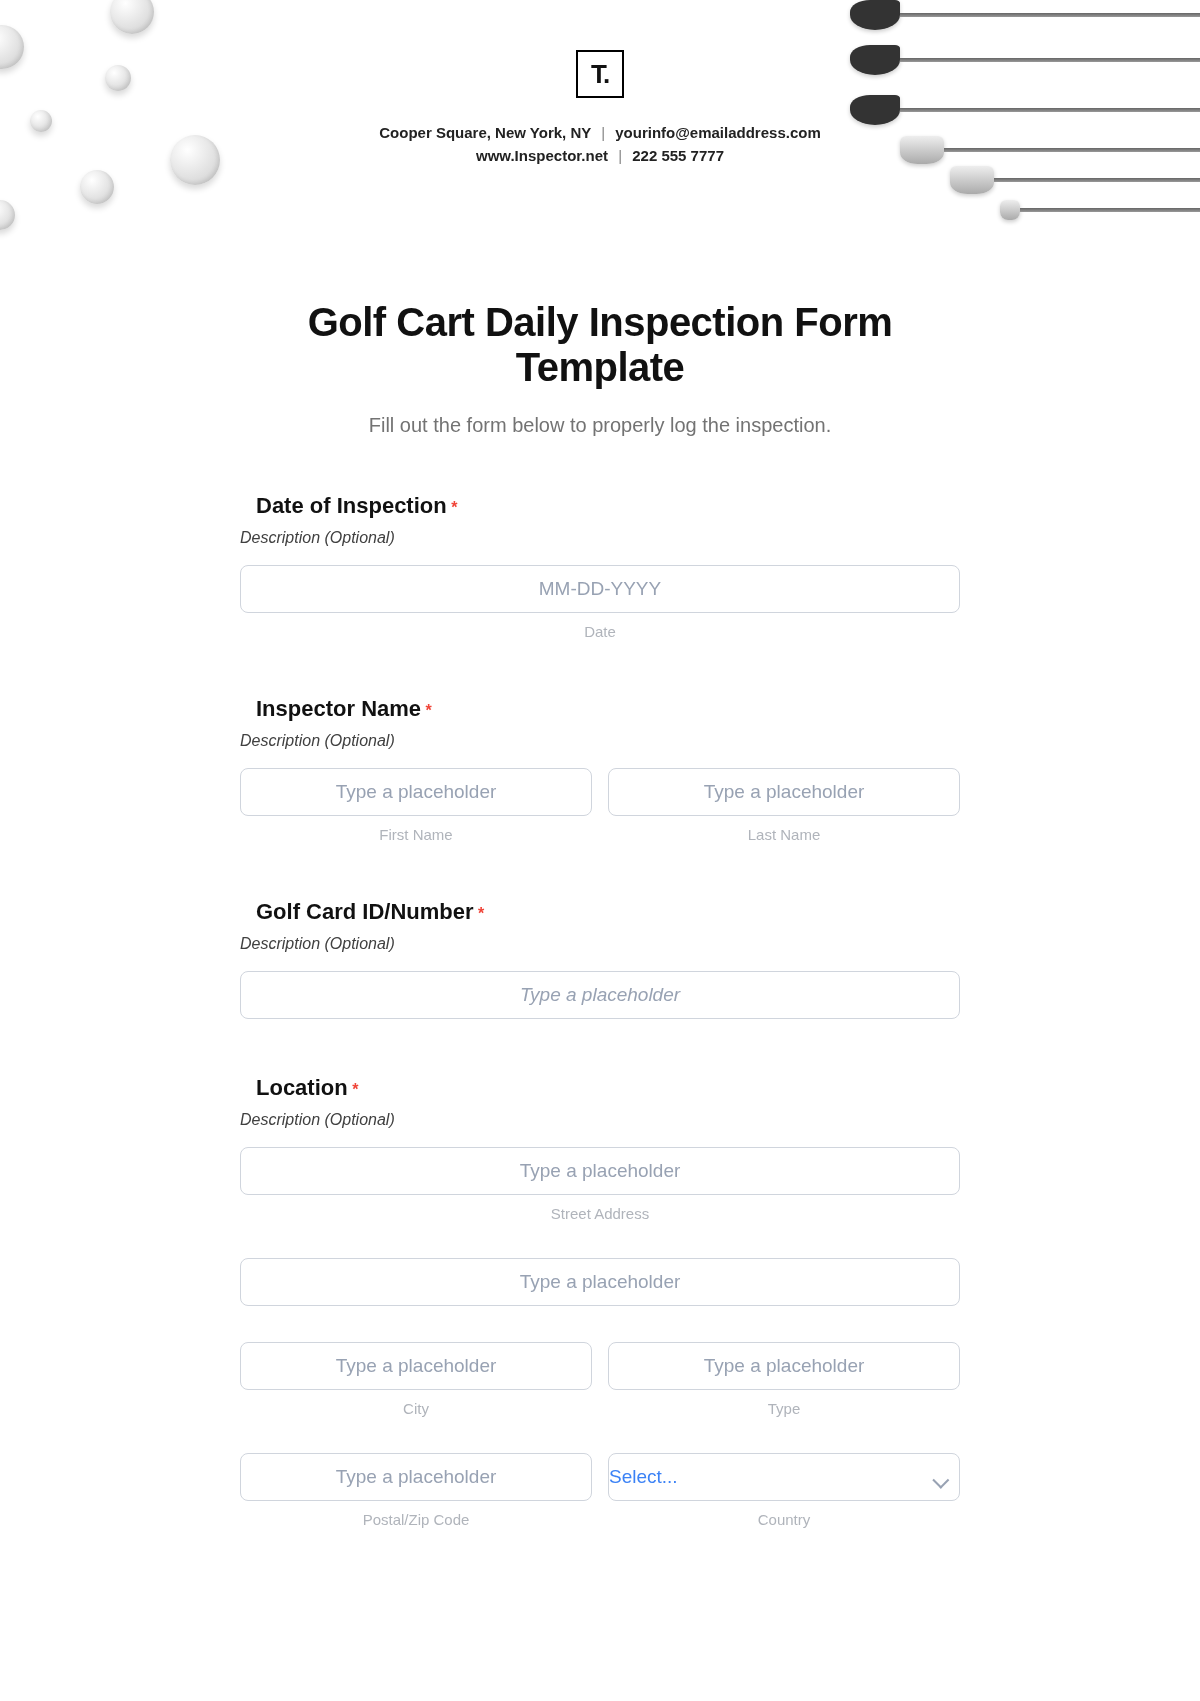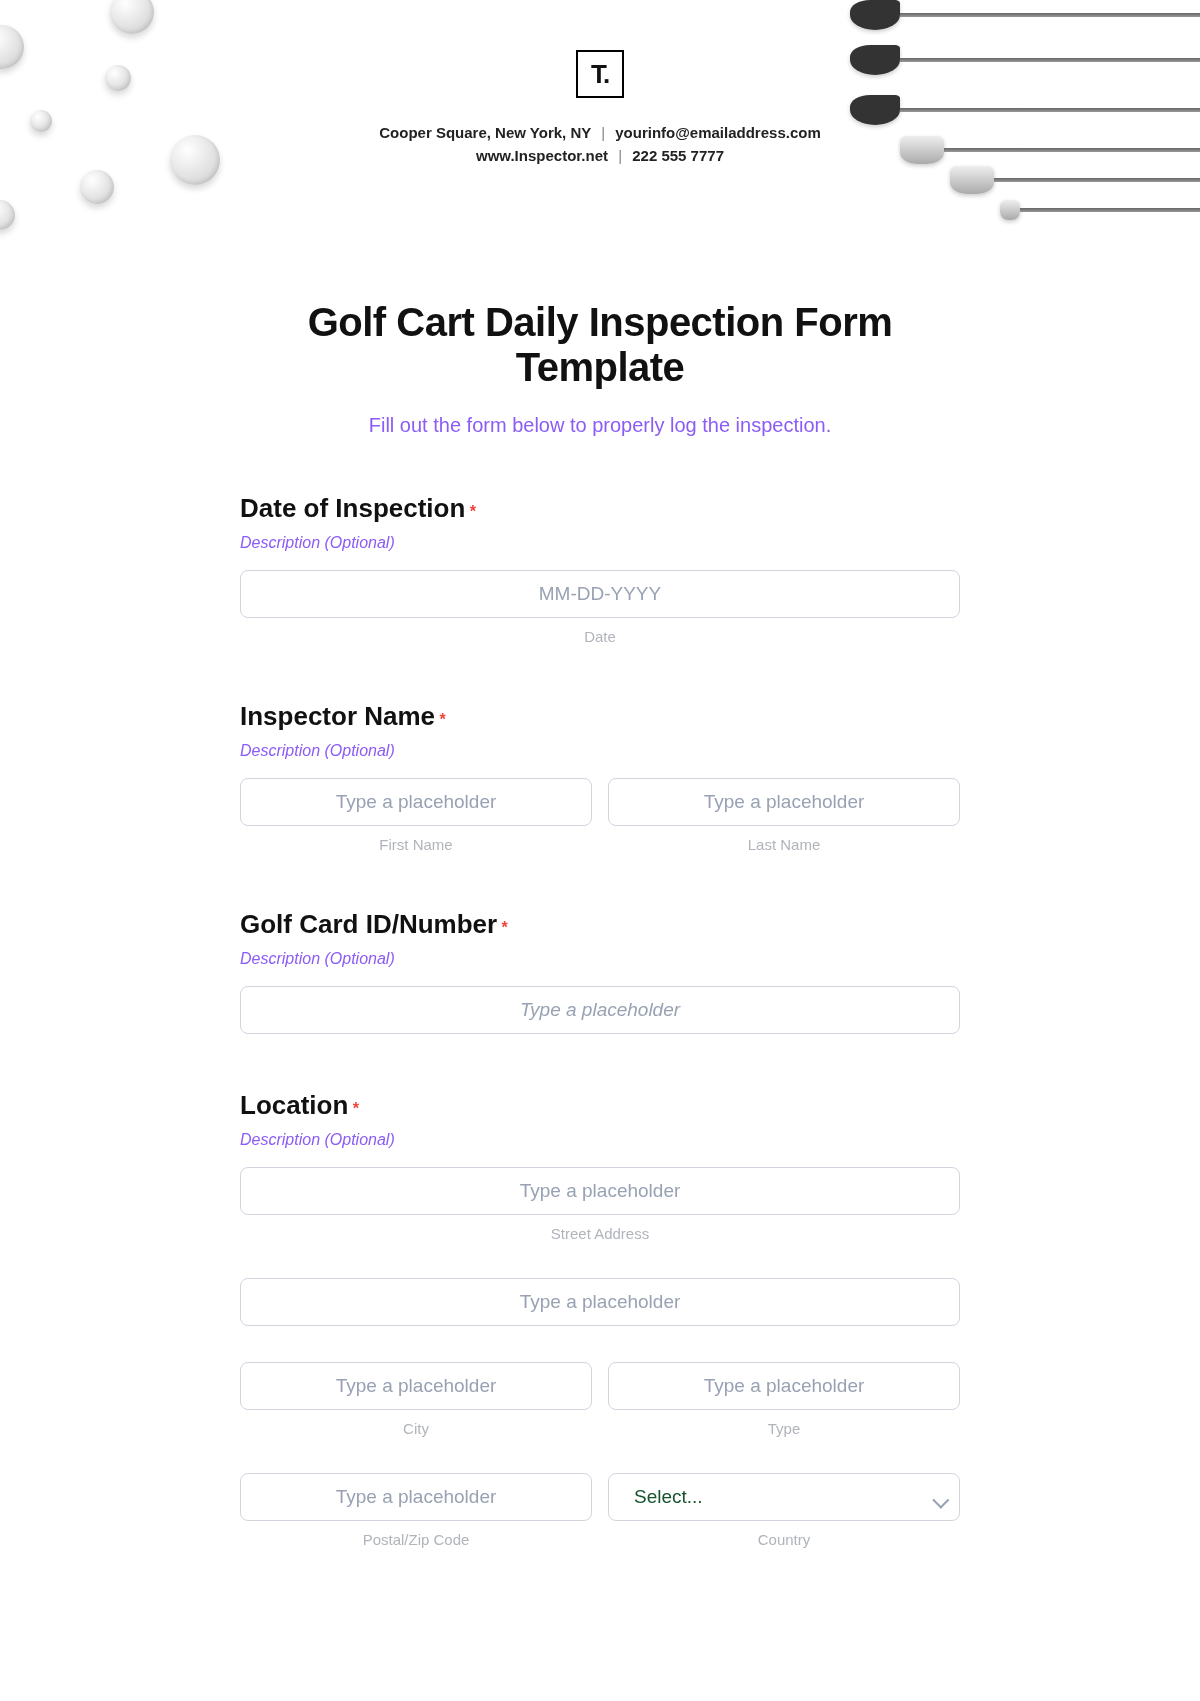--- a/index.html
+++ b/index.html
@@ -80,62 +80,63 @@
   }
   .page-title {
     font-size: 40px;
     font-weight: 800;
     text-align: center;
     letter-spacing: -0.5px;
   }
   .page-subtitle {
     text-align: center;
     font-size: 20px;
-    color: #8b5cf6;
+    color: #737373;
     margin-top: 24px;
   }
   .form-section {
     margin-top: 56px;
   }
   .field-label {
-    font-size: 26px;
+    font-size: 22px;
     font-weight: 700;
     color: #111;
+    margin-left: 16px;
   }
   .required-star {
     color: #f04438;
     font-weight: 700;
   }
   .field-desc {
     font-size: 16px;
     font-style: italic;
-    color: #8b5cf6;
+    color: #404040;
     margin-top: 10px;
   }
   .input {
     width: 100%;
     border: 1px solid #d0d5dd;
     border-radius: 8px;
     font-size: 19px;
     padding: 12px 16px;
     margin-top: 18px;
     color: #111;
     background: #fff;
     font-family: inherit;
     text-align: center;
   }
   .input::placeholder { color: #98a2b3; }
   .select {
     width: 100%;
     border: 1px solid #d0d5dd;
     border-radius: 8px;
     font-size: 19px;
-    padding: 12px 25px;
+    padding: 12px 0;
     margin-top: 18px;
-    color: #14532d;
+    color: #3b82f6;
     background: #fff;
     appearance: none;
     position: relative;
   }
   .select-wrap { position: relative; }
   .chevron {
     position: absolute;
     right: 16px;
     top: 50%;
     width: 12px; height: 12px;

